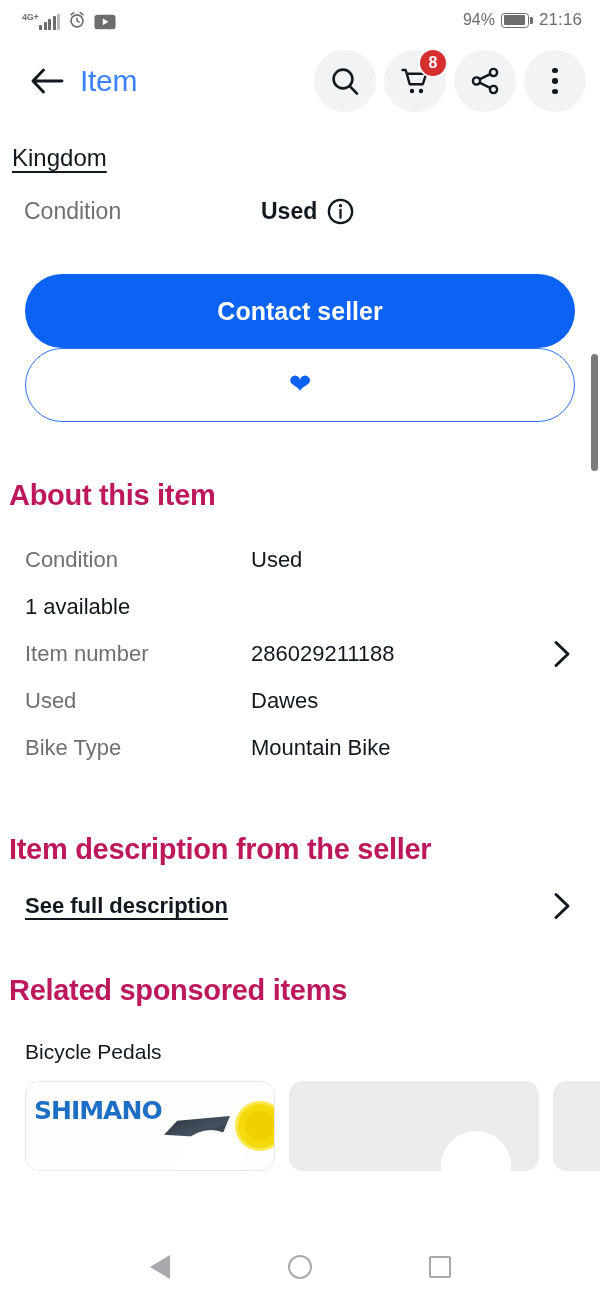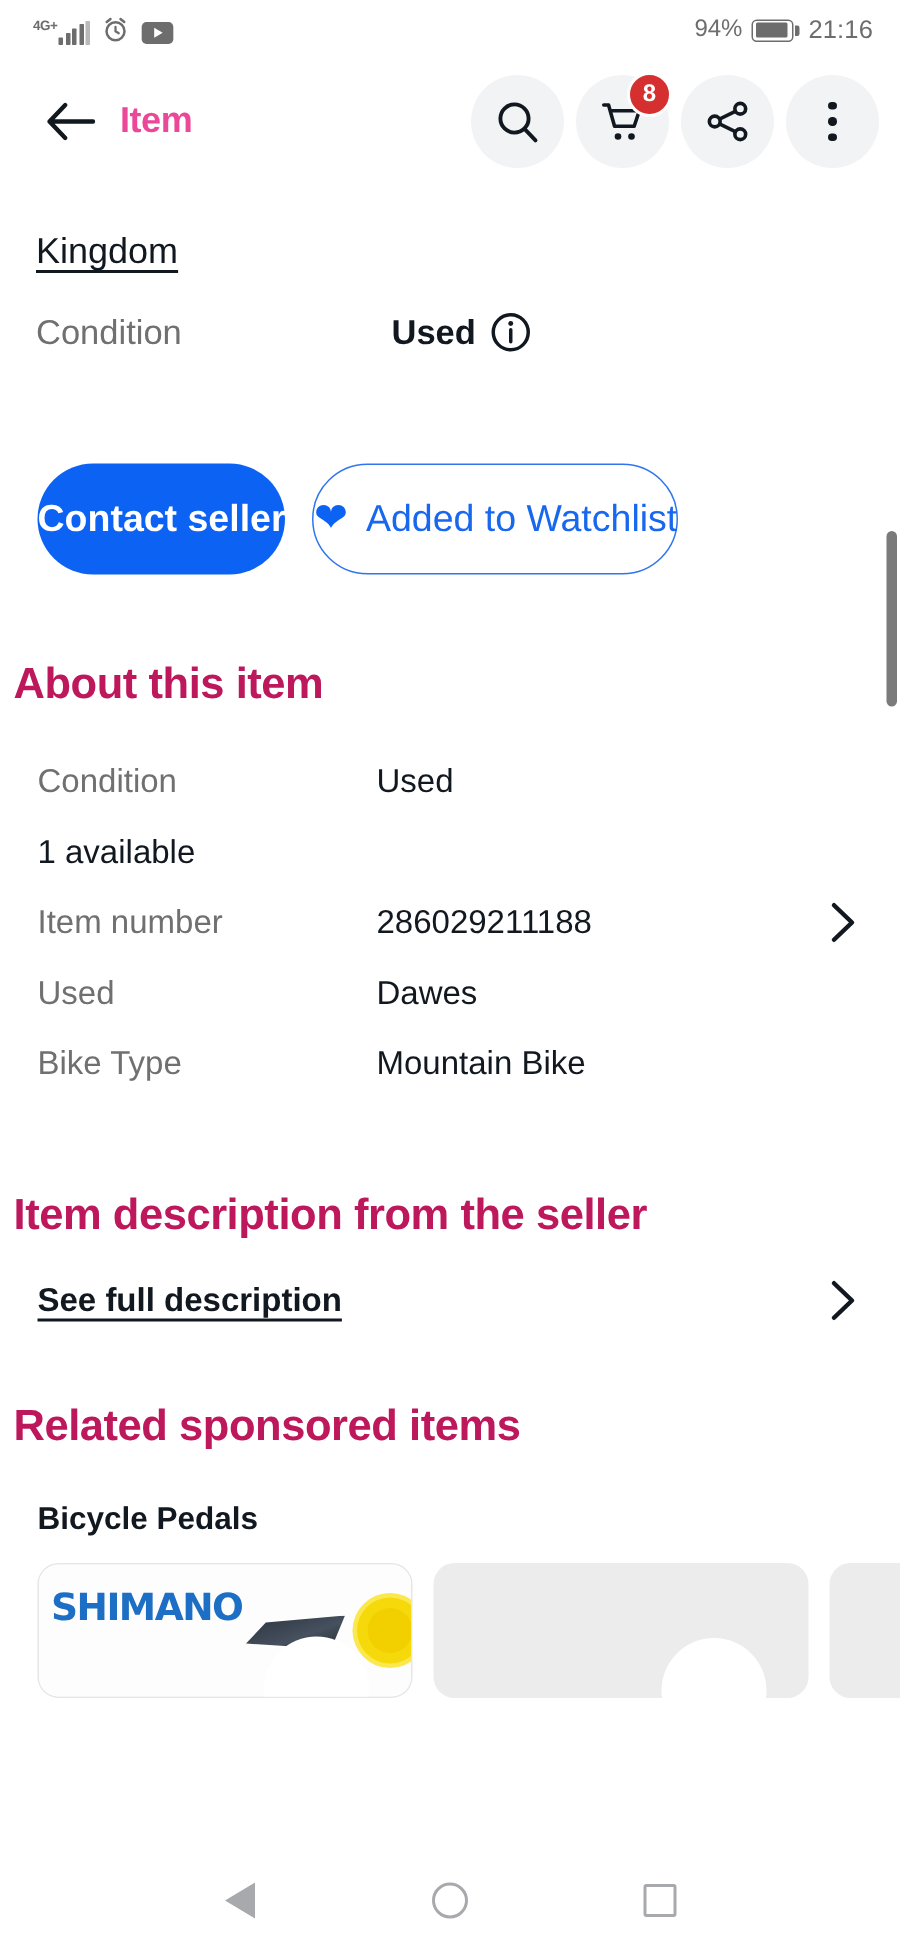--- a/index.html
+++ b/index.html
@@ -40,21 +40,21 @@
 
   
   .appbar {
     height:82px; display:flex; align-items:center; padding:0 14px 0 24px;
   }
   .back-btn {
     width:46px; height:46px; display:flex; align-items:center; justify-content:center;
     flex:0 0 auto; margin-right:10px;
   }
   .page-title {
-    font-size:24px; font-weight:700; letter-spacing:-.3px; color:#ec4899;
+    font-size:30px; font-weight:400; letter-spacing:-.3px; color:#3b82f6;
     flex:1 1 auto; white-space:nowrap;
   }
   .appbar-actions { display:flex; align-items:center; gap:8px; flex:0 0 auto; }
   .circ-btn {
     width:62px; height:62px; border-radius:50%; background:#f2f3f4;
     display:flex; align-items:center; justify-content:center; position:relative;
   }
   .badge {
     position:absolute; top:-2px; right:-2px; min-width:30px; height:30px;
     border-radius:15px; background:#d62F2F; color:#fff; font-size:16px;
@@ -63,35 +63,35 @@
   }
   .kebab { display:flex; flex-direction:column; gap:5px; align-items:center; }
   .kebab span { width:5.5px; height:5.5px; border-radius:50%; background:#111820; display:block; }
 
   
   .content { position:relative; }
   .clip-row {
     height:14px; position:relative; overflow:hidden;
   }
 
-  .kingdom-row { padding:0 24px; margin-top:18px; }
+  .kingdom-row { padding:0 12px; margin-top:8px; }
   .kingdom-link {
     font-size:24px; color:#111820; text-decoration:underline;
     text-underline-offset:5px; text-decoration-thickness:2px; display:inline-block;
   }
 
   .cond-row {
     display:flex; align-items:center; padding:0 24px; margin-top:26px;
   }
   .cond-label { font-size:23px; color:#707070; width:237px; flex:0 0 auto; }
   .cond-value { font-size:23px; font-weight:700; color:#111820; display:flex; align-items:center; gap:10px; }
   .info-ic { display:block; }
 
   
-  .cta-wrap { padding:0 25px; margin-top:74px; display:flex; flex-direction:row; gap:18px; }
+  .cta-wrap { padding:0 25px; margin-top:49px; display:flex; flex-direction:column; }
   .btn {
     height:74px; border-radius:37px; display:flex; align-items:center;
     justify-content:center; font-size:25px; font-weight:700;
     gap:12px;
   }
   .btn-primary { background:#0c63f3; color:#ffffff; }
   .btn-outline {
     background:#ffffff; border:1.6px solid #3075ef; color:#1768ef; font-weight:400;
   }
   .heart { color:#0c63f3; font-size:27px; line-height:1; display:block; margin-top:-2px;}
@@ -115,21 +115,21 @@
   .desc-link-row {
     display:flex; align-items:center; padding:0 25px; margin-top:24px;font-weight:bold;
   }
   .desc-link {
     font-size:22px; color:#111820; text-decoration:underline;
     text-underline-offset:5px; text-decoration-thickness:1.6px;
     flex:1 1 auto;
   }
 
   #related-title { margin-top:52px; }
-  .ped-title { font-size:21px; font-weight:700; padding:0 25px; margin-top:33px; color:#111820; }
+  .ped-title { font-size:21px; font-weight:400; padding:0 25px; margin-top:33px; color:#111820; }
 
   .cards { display:flex; gap:14px; padding:0 25px; margin-top:17px; }
   .card {
     width:250px; height:90px; border-radius:14px; background:#ececec;
     flex:0 0 auto; overflow:hidden; position:relative;
   }
   .card.shimano { background:#ffffff; border:1px solid #e6e6e6; }
   .card.partial { width:100px; }
   .shimano-inner { position:relative; width:100%; height:100%; background:#fdfdfd; }
   .shimano-logo {
@@ -274,21 +274,20 @@
         <circle cx="14" cy="8" r="1.7" fill="#111820"></circle>
         <path d="M14 12.3v8.2" stroke="#111820" stroke-width="2.4" stroke-linecap="round"></path>
       </svg>
     </span>
   </div>
 
   <div class="cta-wrap">
     <div class="btn btn-primary">Contact seller</div>
     <div class="btn btn-outline">
       <span class="heart">❤</span>
-      <span>Added to Watchlist</span>
     </div>
   </div>
 
   <div class="sec-title" id="about-title">About this item</div>
 
   <div class="spec-list">
     <div class="spec-row">
       <span class="spec-k">Condition</span>
       <span class="spec-v">Used</span>
     </div>

